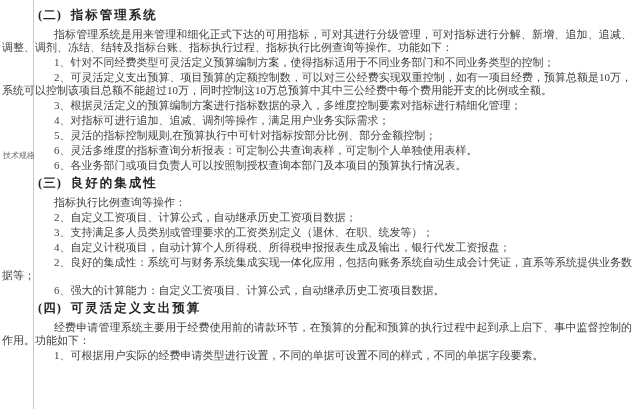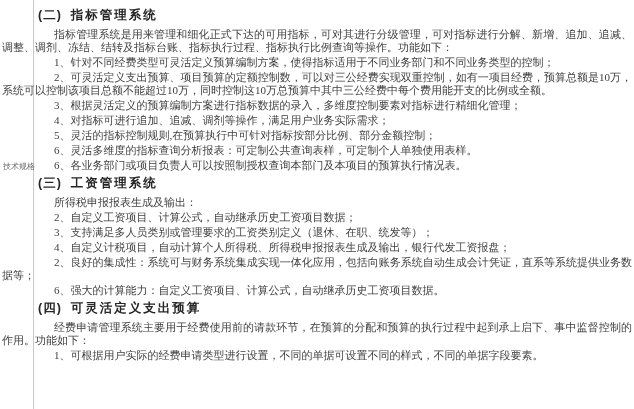--- a/index.html
+++ b/index.html
@@ -7,32 +7,32 @@
     width:634px;height:409px;overflow:hidden;background:#ffffff;
     font-family:"Liberation Sans","DejaVu Sans",sans-serif;
     position:relative;
   }
   .page{position:absolute;inset:0;background:#ffffff;}
   .divider{
     position:absolute;left:33px;top:0;bottom:0;width:1px;
     background:#c9c9c9;
   }
   .side-label{
-    position:absolute;left:3px;top:161px;
+    position:absolute;left:3px;top:150px;
     font-size:8px;color:#6b6b6b;white-space:nowrap;letter-spacing:0px;
   }
   .content{
     position:absolute;left:2px;top:4px;width:630px;
     color:#3f3f3f;font-size:11px;line-height:13px;
     text-align:justify;
   }
   .section{margin:0;}
   .section-header{
     margin:4px 0 6px 36px;
-    font-family:Liberation Sans, sans-serif;
+    font-family:Liberation Serif, serif;
     font-weight:bold;font-size:12.5px;color:#262626;
     letter-spacing:1px;line-height:14px;text-align:left;
   }
   .section-header .sec-title{margin-left:9px;letter-spacing:2px;}
   .para{
     margin:0 0 2px 0;
     text-indent:52px;
     font-family:Liberation Serif, serif;
   }
 </style>
@@ -48,22 +48,22 @@
         <div class="para">指标管理系统是用来管理和细化正式下达的可用指标，可对其进行分级管理，可对指标进行分解、新增、追加、追减、调整、调剂、冻结、结转及指标台账、指标执行过程、指标执行比例查询等操作。功能如下：</div>
         <div class="para">1、针对不同经费类型可灵活定义预算编制方案，使得指标适用于不同业务部门和不同业务类型的控制；</div>
         <div class="para">2、可灵活定义支出预算、项目预算的定额控制数，可以对三公经费实现双重控制，如有一项目经费，预算总额是10万，系统可以控制该项目总额不能超过10万，同时控制这10万总预算中其中三公经费中每个费用能开支的比例或全额。</div>
         <div class="para">3、根据灵活定义的预算编制方案进行指标数据的录入，多维度控制要素对指标进行精细化管理；</div>
         <div class="para">4、对指标可进行追加、追减、调剂等操作，满足用户业务实际需求；</div>
         <div class="para">5、灵活的指标控制规则,在预算执行中可针对指标按部分比例、部分金额控制；</div>
         <div class="para">6、灵活多维度的指标查询分析报表：可定制公共查询表样，可定制个人单独使用表样。</div>
         <div class="para">6、各业务部门或项目负责人可以按照制授权查询本部门及本项目的预算执行情况表。</div>
       </div>
       <div class="section">
-        <div class="section-header"><span class="sec-num">(三)</span><span class="sec-title">工资管理系统</span></div>
-        <div class="para">所得税申报报表生成及输出：</div>
+        <div class="section-header"><span class="sec-num">(三)</span><span class="sec-title">良好的集成性</span></div>
+        <div class="para">指标执行比例查询等操作：</div>
         <div class="para">2、自定义工资项目、计算公式，自动继承历史工资项目数据；</div>
         <div class="para">3、支持满足多人员类别或管理要求的工资类别定义（退休、在职、统发等）；</div>
         <div class="para">4、自定义计税项目，自动计算个人所得税、所得税申报报表生成及输出，银行代发工资报盘；</div>
         <div class="para">2、良好的集成性：系统可与财务系统集成实现一体化应用，包括向账务系统自动生成会计凭证，直系等系统提供业务数据等；</div>
         <div class="para">6、强大的计算能力：自定义工资项目、计算公式，自动继承历史工资项目数据。</div>
       </div>
       <div class="section">
         <div class="section-header"><span class="sec-num">(四)</span><span class="sec-title">可灵活定义支出预算</span></div>
         <div class="para">经费申请管理系统主要用于经费使用前的请款环节，在预算的分配和预算的执行过程中起到承上启下、事中监督控制的作用。功能如下：</div>
         <div class="para">1、可根据用户实际的经费申请类型进行设置，不同的单据可设置不同的样式，不同的单据字段要素。</div>

